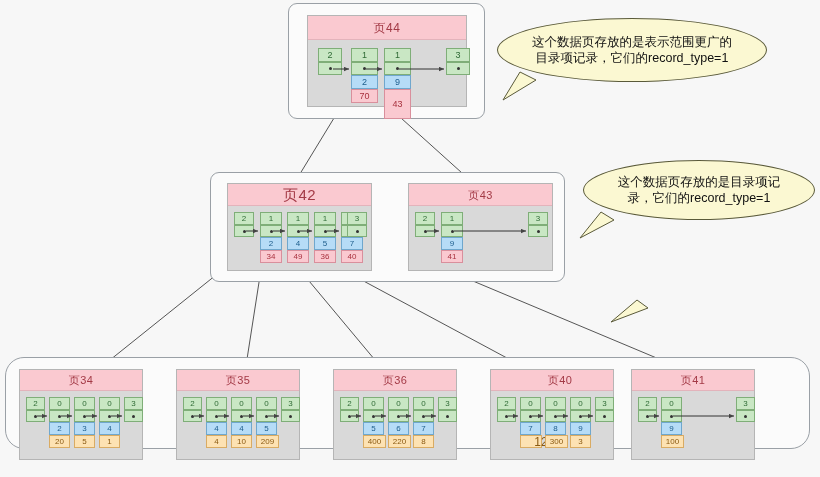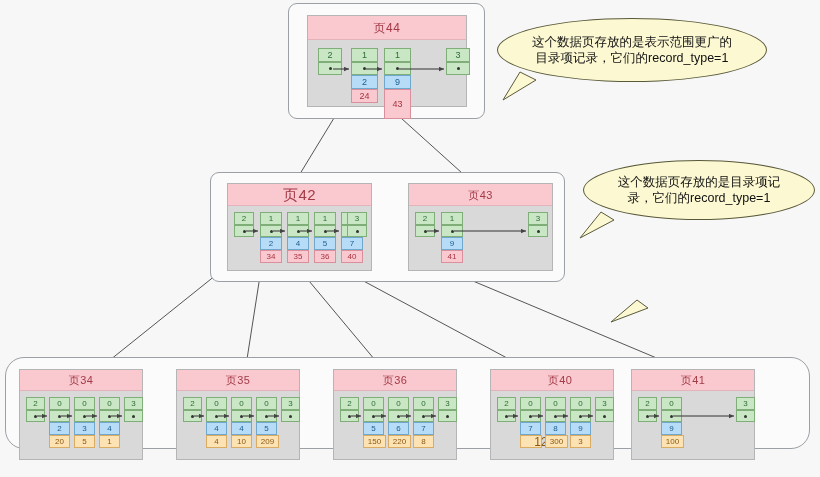--- a/index.html
+++ b/index.html
@@ -131,21 +131,21 @@
           <div class="cell c-green-ptr" style="width:24px;height:13px;">
               <i class="dot"></i>
             </div>
         </div>
         <div class="cellcol" style="left:33px;">
           <div class="cell c-green" style="width:27px;height:14px;font-size:9px;">1</div>
           <div class="cell c-green-ptr" style="width:27px;height:13px;">
               <i class="dot"></i>
             </div>
           <div class="cell c-blue" style="width:27px;height:14px;font-size:9px;">2</div>
-          <div class="cell c-pink" style="width:27px;height:14px;font-size:9px;">24</div>
+          <div class="cell c-pink" style="width:27px;height:14px;font-size:9px;">70</div>
         </div>
         <div class="cellcol" style="left:66px;">
           <div class="cell c-green" style="width:27px;height:14px;font-size:9px;">1</div>
           <div class="cell c-green-ptr" style="width:27px;height:13px;">
               <i class="dot"></i>
             </div>
           <div class="cell c-blue" style="width:27px;height:14px;font-size:9px;">9</div>
           <div class="cell c-pink" style="width:27px;height:30px;font-size:9px;">43</div>
         </div>
         <div class="cellcol" style="left:128px;">
@@ -183,21 +183,21 @@
             </div>
           <div class="cell c-blue" style="width:22px;height:13px;font-size:8px;">2</div>
           <div class="cell c-pink" style="width:22px;height:13px;font-size:8px;">34</div>
         </div>
         <div class="cellcol" style="left:53px;">
           <div class="cell c-green" style="width:22px;height:13px;font-size:8px;">1</div>
           <div class="cell c-green-ptr" style="width:22px;height:12px;">
               <i class="dot"></i>
             </div>
           <div class="cell c-blue" style="width:22px;height:13px;font-size:8px;">4</div>
-          <div class="cell c-pink" style="width:22px;height:13px;font-size:8px;">35</div>
+          <div class="cell c-pink" style="width:22px;height:13px;font-size:8px;">49</div>
         </div>
         <div class="cellcol" style="left:80px;">
           <div class="cell c-green" style="width:22px;height:13px;font-size:8px;">1</div>
           <div class="cell c-green-ptr" style="width:22px;height:12px;">
               <i class="dot"></i>
             </div>
           <div class="cell c-blue" style="width:22px;height:13px;font-size:8px;">5</div>
           <div class="cell c-pink" style="width:22px;height:13px;font-size:8px;">36</div>
         </div>
         <div class="cellcol" style="left:107px;">
@@ -368,21 +368,21 @@
           <div class="cell c-green-ptr" style="width:19px;height:12px;">
               <i class="dot"></i>
             </div>
         </div>
         <div class="cellcol" style="left:23px;">
           <div class="cell c-green" style="width:21px;height:13px;font-size:8px;">0</div>
           <div class="cell c-green-ptr" style="width:21px;height:12px;">
               <i class="dot"></i>
             </div>
           <div class="cell c-blue" style="width:21px;height:13px;font-size:8px;">5</div>
-          <div class="cell c-orange" style="width:23px;height:13px;font-size:8px;">150</div>
+          <div class="cell c-orange" style="width:23px;height:13px;font-size:8px;">400</div>
         </div>
         <div class="cellcol" style="left:48px;">
           <div class="cell c-green" style="width:21px;height:13px;font-size:8px;">0</div>
           <div class="cell c-green-ptr" style="width:21px;height:12px;">
               <i class="dot"></i>
             </div>
           <div class="cell c-blue" style="width:21px;height:13px;font-size:8px;">6</div>
           <div class="cell c-orange" style="width:23px;height:13px;font-size:8px;">220</div>
         </div>
         <div class="cellcol" style="left:73px;">

